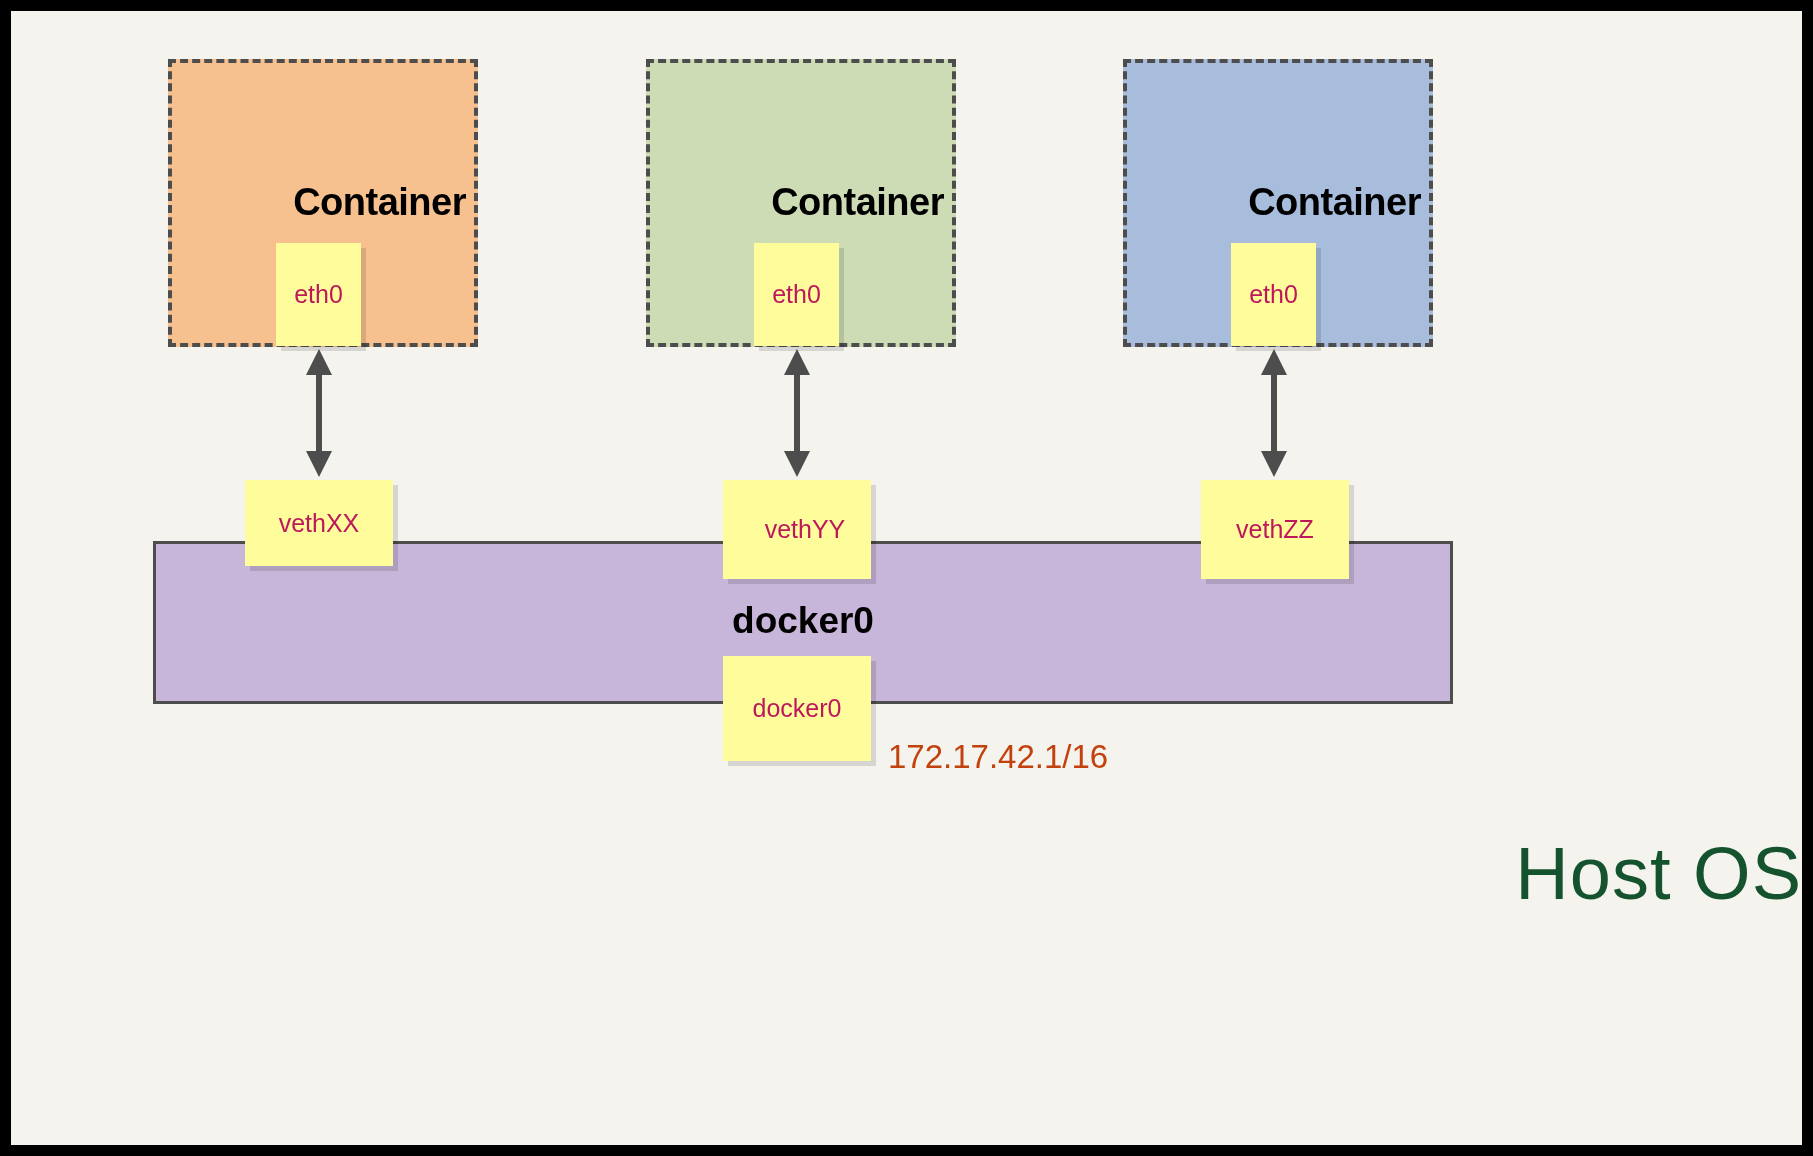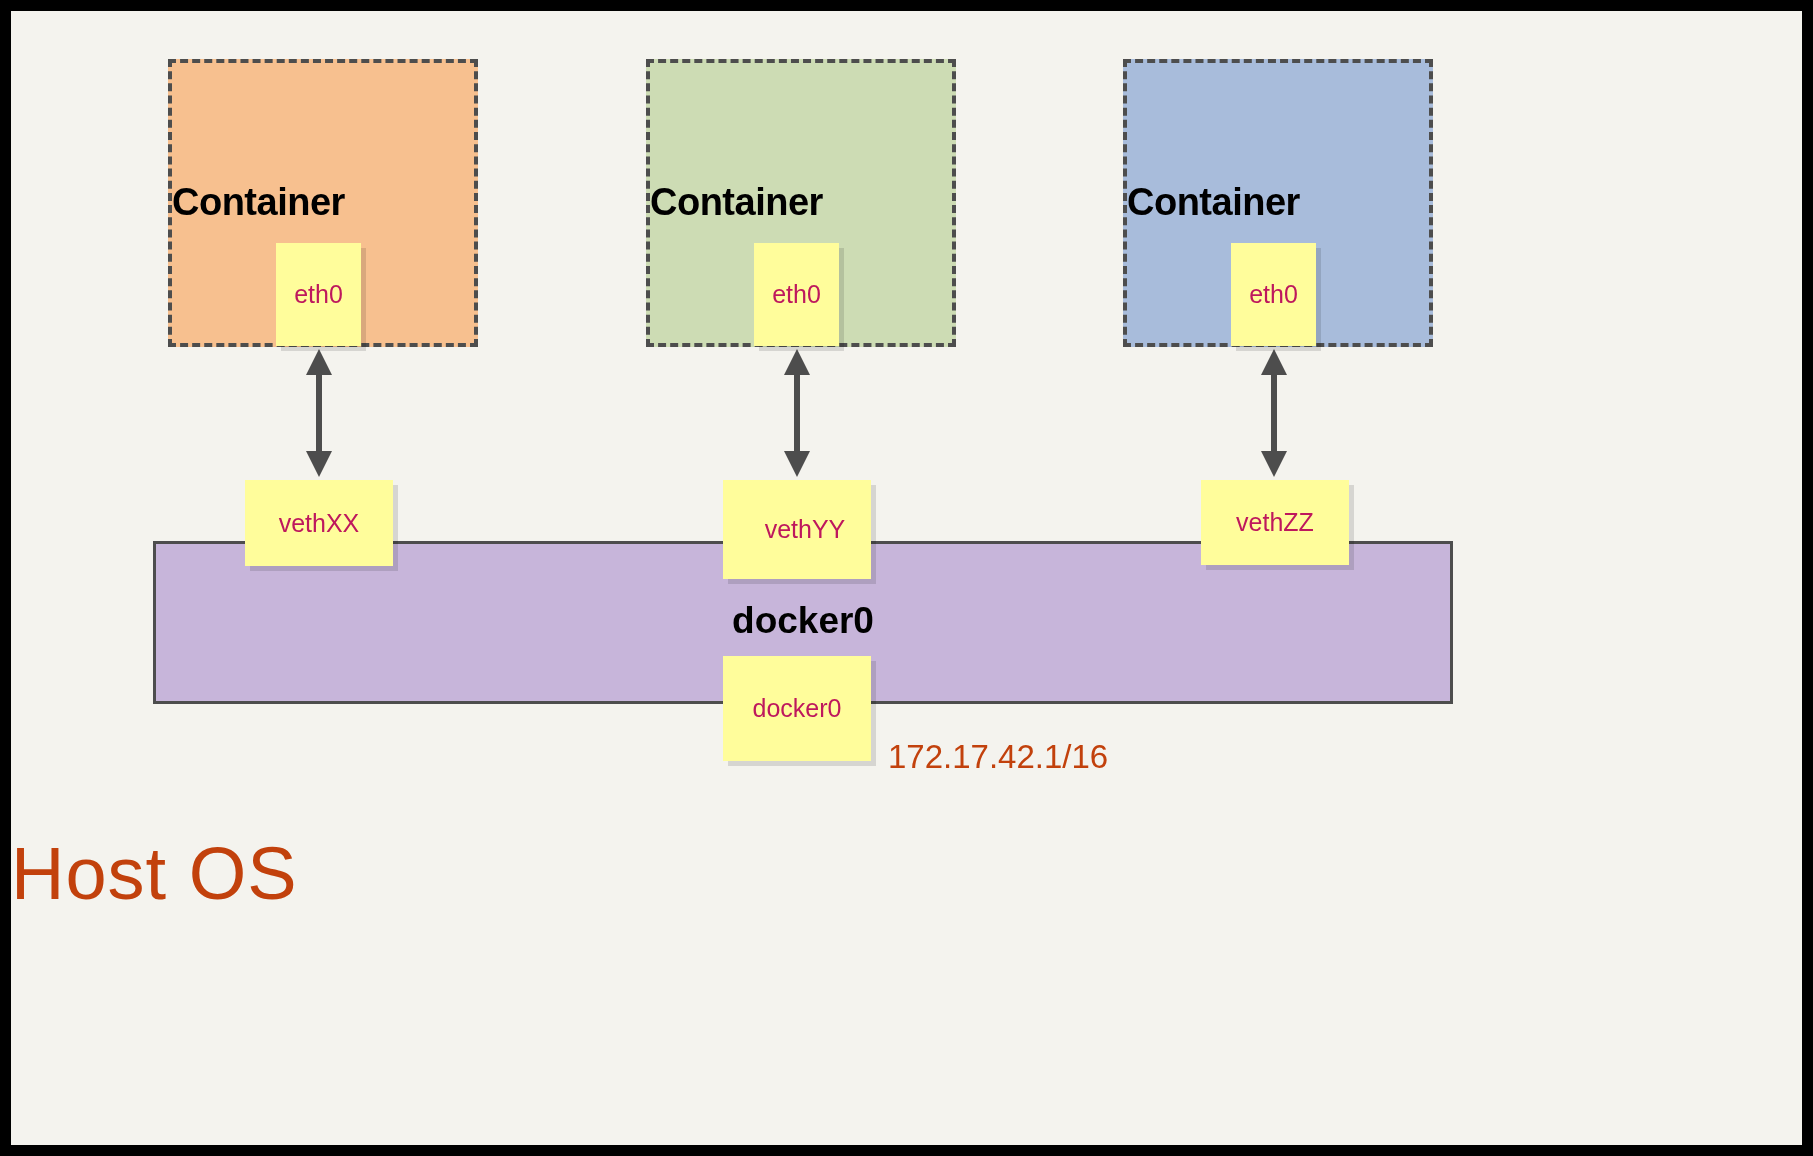--- a/index.html
+++ b/index.html
@@ -20,22 +20,22 @@
 
   
   .container-box {
     position: absolute;
     box-sizing: border-box;
     border: 4px dashed #4d4d4d;
   }
   .container-title {
     position: absolute;
     left: 0;
-    right: 15px;
-    text-align: left;
+    right: 8px;
+    text-align: right;
     font-weight: bold;
     font-size: 38px;
     color: #000000;
     letter-spacing: -0.5px;
   }
 
   
   .iface-box {
     position: absolute;
     background: #fffd9b;
@@ -77,23 +77,23 @@
   .arrow {
     position: absolute;
     z-index: 3;
   }
 
   
   #host-os-label {
     position: absolute;
     left: 0;
     right: 0;
-    text-align: left;
+    text-align: right;
     font-size: 74px;
-    color: #c2410c;
+    color: #14532d;
     letter-spacing: 1px;
   }
 </style>
 </head>
 <body>
 
 <div id="canvas">
 
   <div class="container-box" style="left:157px; top:48px; width:310px; height:288px; background:#f7c08f;">
     <div class="container-title" style="top:118px;">Container</div>
@@ -125,21 +125,21 @@
     <div class="container-title" style="top:118px;">Container</div>
   </div>
   <div class="iface-box" style="left:1220px; top:232px; width:85px; height:103px;">eth0</div>
 
   <svg class="arrow" style="left:1245px; top:336px; width:36px; height:132px;" viewBox="0 0 36 132" xmlns="http://www.w3.org/2000/svg">
     <line x1="18" y1="18" x2="18" y2="114" stroke="#4d4d4d" stroke-width="6"></line>
     <polygon points="18,2 5,28 31,28" fill="#4d4d4d"></polygon>
     <polygon points="18,130 5,104 31,104" fill="#4d4d4d"></polygon>
   </svg>
 
-  <div class="iface-box" style="left:1190px; top:469px; width:148px; height:85px;">vethZZ</div>
+  <div class="iface-box" style="left:1190px; top:469px; width:148px; height:99px;">vethZZ</div>
 
   <div id="bridge-bar" style="left:142px; top:530px; width:1300px; height:163px;"></div>
 
   <div id="bridge-title" style="left:142px; top:589px; width:1300px;">docker0</div>
 
   <div class="iface-box" style="left:712px; top:645px; width:148px; height:105px;">docker0</div>
 
   <div id="bridge-ip" style="left:877px; top:727px;">172.17.42.1/16</div>
 
   <div id="host-os-label" style="top:820px;">Host OS</div>

